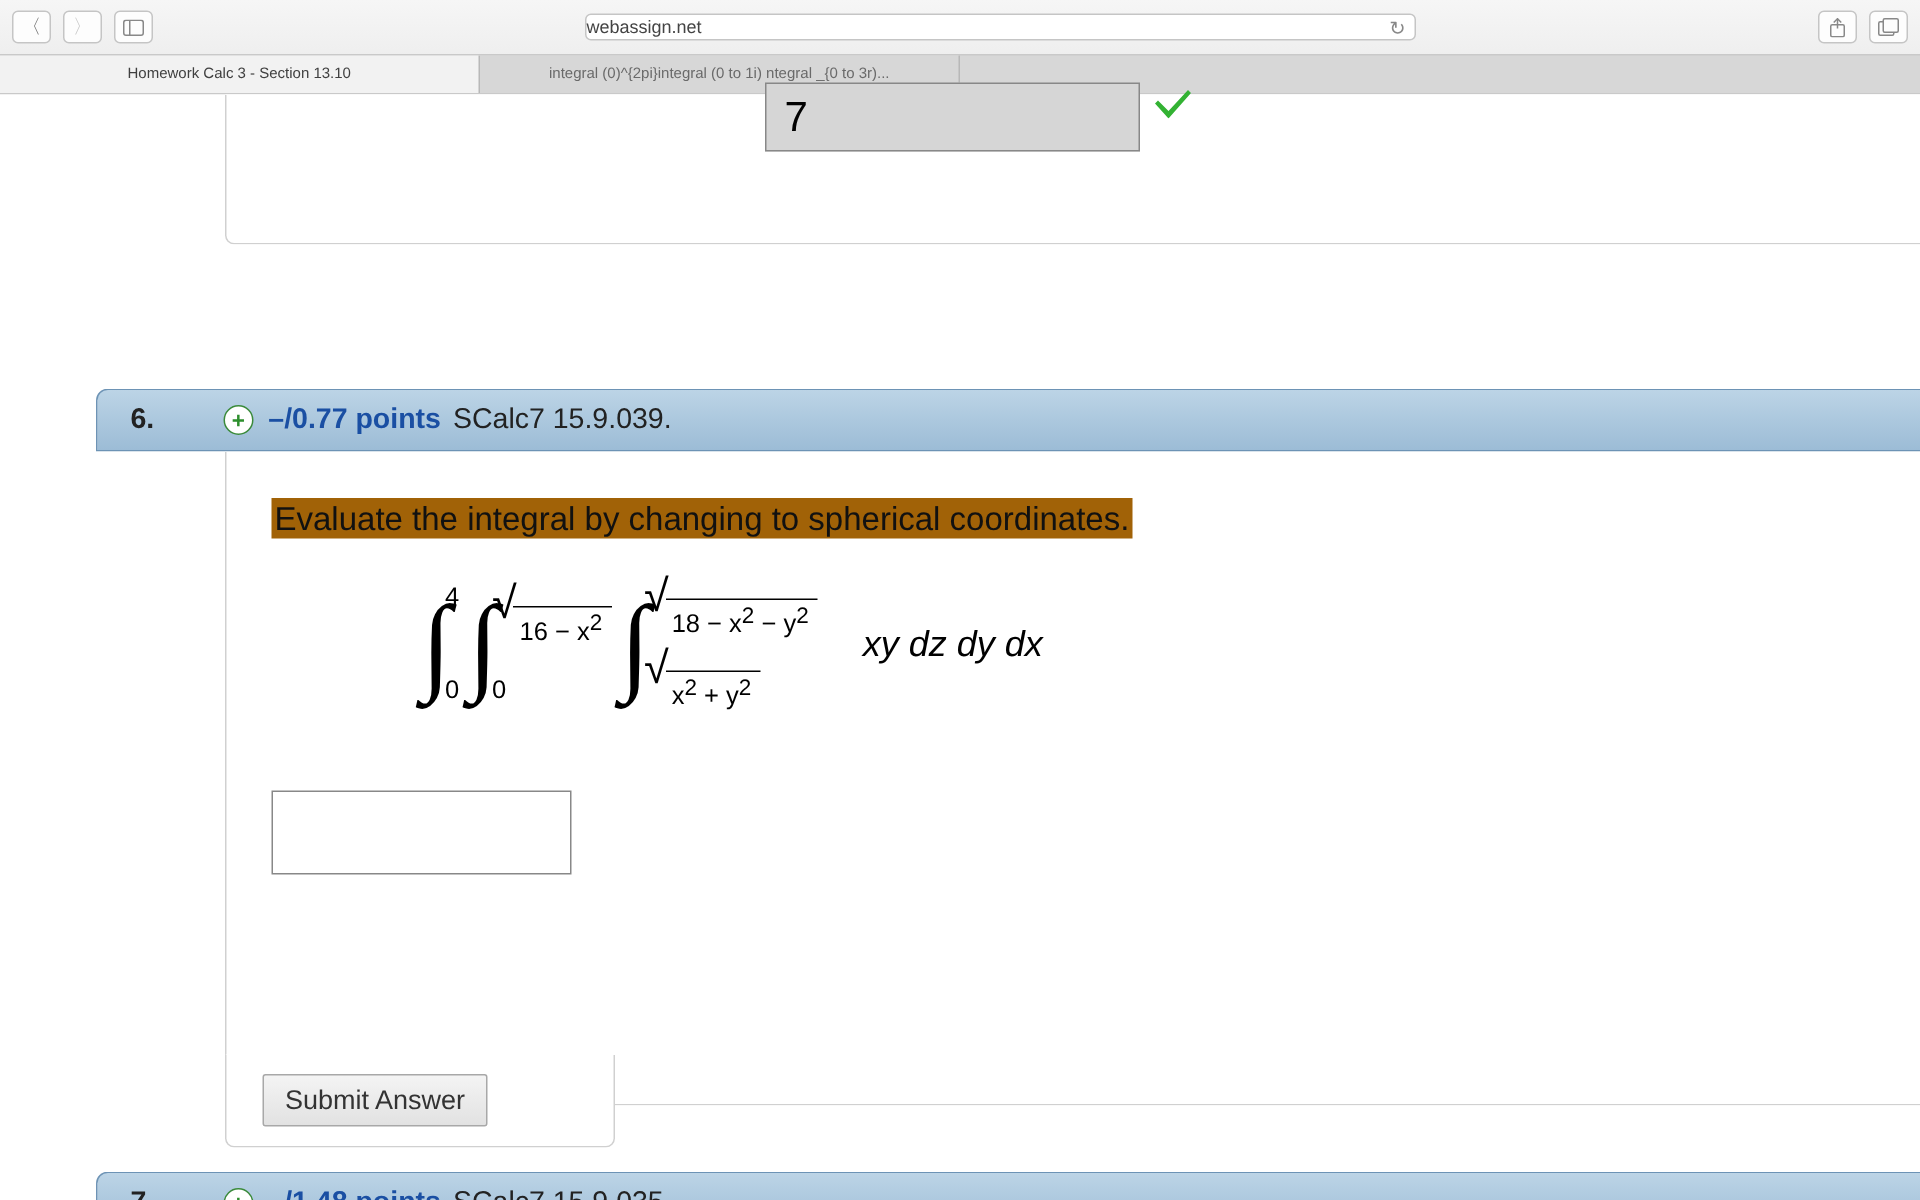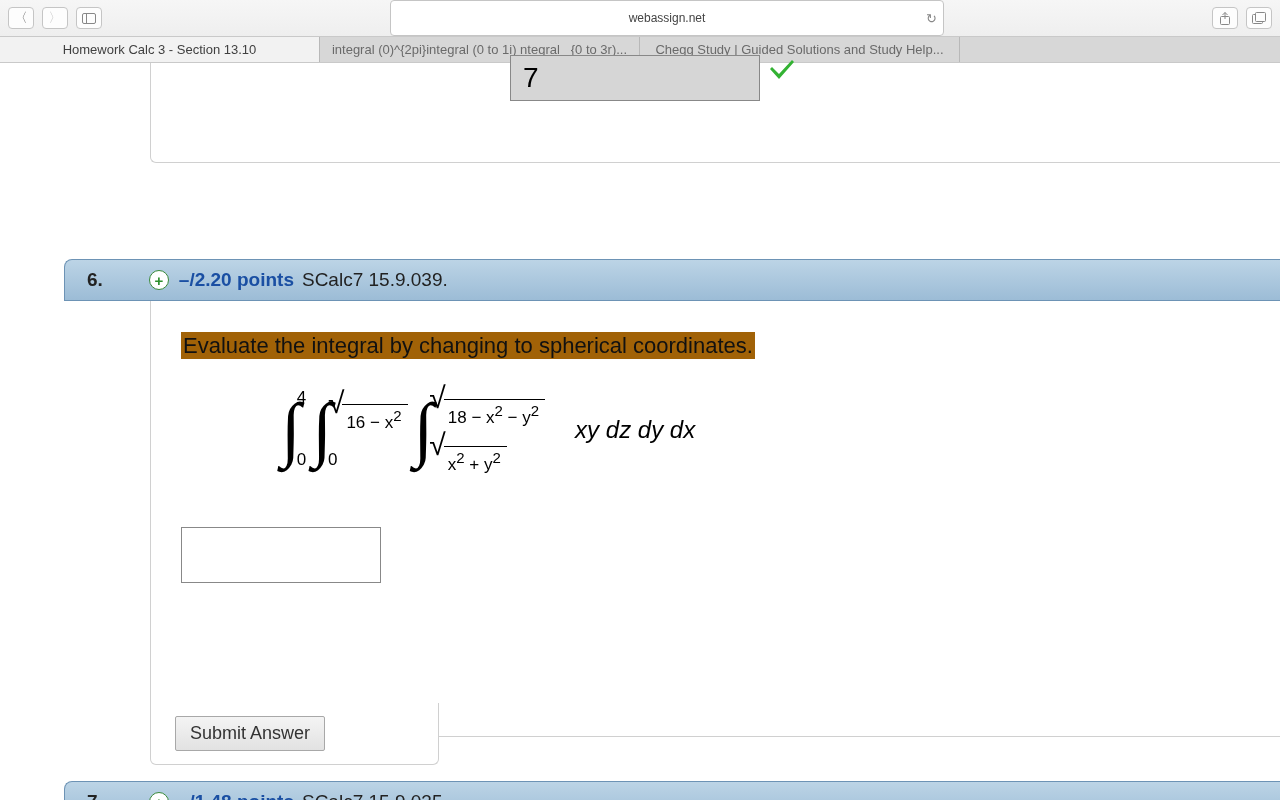--- a/index.html
+++ b/index.html
@@ -3,24 +3,24 @@
 <meta charset="utf-8">
 <style>
   * { box-sizing: border-box; margin: 0; padding: 0; }
   body { font-family: -apple-system, "Helvetica Neue", Arial, sans-serif; background: #fff; overflow: hidden; width: 1280px; height: 800px; }
 
   
   .chrome { background: linear-gradient(#f6f6f6,#e9e9e9); border-bottom:1px solid #c9c9c9; }
   .toolbar { display:flex; align-items:center; height:36px; padding:0 8px; gap:8px; }
   .tb-btn { width:26px; height:22px; border:1px solid #c5c5c5; border-radius:4px; background:#fdfdfd; display:flex; align-items:center; justify-content:center; color:#777; font-size:13px; }
   .tb-btn.disabled { color:#c8c8c8; }
-  .urlbar { flex:1; height:36px; border:1px solid #c5c5c5; border-radius:4px; background:#fff; display:flex; align-items:center; justify-content:center; font-size:12px; color:#444; position:relative; margin: 0 260px 0 280px; }
+  .urlbar { flex:1; height:18px; border:1px solid #c5c5c5; border-radius:4px; background:#fff; display:flex; align-items:center; font-size:12px; color:#444; position:relative; margin: 0 260px 0 280px; }
   .reload { position:absolute; right:6px; color:#888; font-size:13px; }
   .tabs { display:flex; height:26px; background:#d7d7d7; border-top:1px solid #c9c9c9; }
-  .tab { flex:0 0 320px; border-right:1px solid #b8b8b8; font-size:13px; color:#6a6a6a; display:flex; align-items:center; justify-content:center; padding:0 10px; white-space:nowrap; overflow:hidden; text-overflow:ellipsis; background:#d7d7d7; }
+  .tab { flex:0 0 320px; border-right:1px solid #b8b8b8; font-size:10px; color:#6a6a6a; display:flex; align-items:center; justify-content:center; padding:0 10px; white-space:nowrap; overflow:hidden; text-overflow:ellipsis; background:#d7d7d7; }
   .tab.active { background:#f2f2f2; color:#404040; }
 
   
   .page { position:relative; height: calc(800px - 62px); background:#fff; }
 
   
   .prev-wrap { position:absolute; left:150px; right:0; top:0; height:100px; border-left:1px solid #d0d0d0; border-bottom:1px solid #d0d0d0; border-bottom-left-radius:6px; background:#fff; }
   .prev-ans { position:absolute; left:510px; top:-8px; width:250px; height:46px; border:1px solid #888; background:#d6d6d6; font-size:28px; font-family: Verdana, sans-serif; padding-left:12px; display:flex; align-items:center; }
   .prev-check { position:absolute; left:770px; top:-4px; color:#2fae2f; font-size:22px; }
 
@@ -47,21 +47,21 @@
   .sqrt { display:inline-flex; align-items:flex-start; }
   .surd { font-size:30px; font-style:normal; line-height:1; margin-right:-2px;}
   .vinc { border-top:1.6px solid #000; padding:2px 6px 0 4px; white-space:nowrap;margin-top:16px; }
   .sup { font-size:15px; vertical-align:super; }
   .integrand { margin-left:24px; white-space:nowrap; }
 
   
   .ansbox { margin:48px 0 0 0; width:200px; height:56px; border:1px solid #888; background:#fff; }
 
   
-  .submitwrap { position:absolute; left:150px; top:640px; width:289px; height:62px; border:1px solid #d0d0d0; border-top:none; border-bottom-left-radius:6px; border-bottom-right-radius:6px; background:#fff; display:flex; align-items:center; padding-left:24px; }
+  .submitwrap { position:absolute; left:150px; top:640px; width:260px; height:62px; border:1px solid #d0d0d0; border-top:none; border-bottom-left-radius:6px; border-bottom-right-radius:6px; background:#fff; display:flex; align-items:center; padding-left:24px; }
   .submit { padding:6px 14px; font-size:18px; color:#333; background:linear-gradient(#f4f4f4,#e2e2e2); border:1px solid #a8a8a8; border-radius:2px; cursor:pointer; }
 </style>
 </head>
 <body>
 
 <div class="chrome">
   <div class="toolbar">
     <div class="tb-btn">〈</div>
     <div class="tb-btn disabled">〉</div>
     <div class="tb-btn">
@@ -84,39 +84,38 @@
     <div class="tb-btn">
       <svg width="14" height="12" viewBox="0 0 14 12">
           <rect x="0.5" y="2.5" width="10" height="9" rx="1" fill="none" stroke="#888"></rect>
           <rect x="3.5" y="0.5" width="10" height="9" rx="1" fill="#fdfdfd" stroke="#888"></rect>
         </svg>
     </div>
   </div>
   <div class="tabs">
     <div class="tab active">Homework Calc 3 - Section 13.10</div>
     <div class="tab">integral (0)^{2pi}integral (0 to 1i) ntegral _{0 to 3r)...</div>
-    <div class="tab">Chegg Study | Guided Solutions and Study Help...</div>
 
   </div>
 </div>
 
 <div class="page">
 
   <div class="prev-wrap"></div>
   <div class="prev-ans">7</div>
   <div class="prev-check">
     <svg width="24" height="20" viewBox="0 0 24 20">
         <polygon points="2,8 9,15 22,1 24,3 9,20 0,10" fill="#33b233"></polygon>
       </svg>
   </div>
 
   <div class="qhdr q6hdr">
     <span class="qnum">6.</span>
     <span class="expand">+</span>
-    <span class="pts">–/2.20 points</span>
+    <span class="pts">–/0.77 points</span>
     <span class="ref">SCalc7 15.9.039.</span>
   </div>
 
   <div class="qbody">
     <span class="prompt">Evaluate the integral by changing to spherical coordinates.</span>
 
     <div class="math">
 
       <span class="intg">
         <span class="isym">∫</span>

